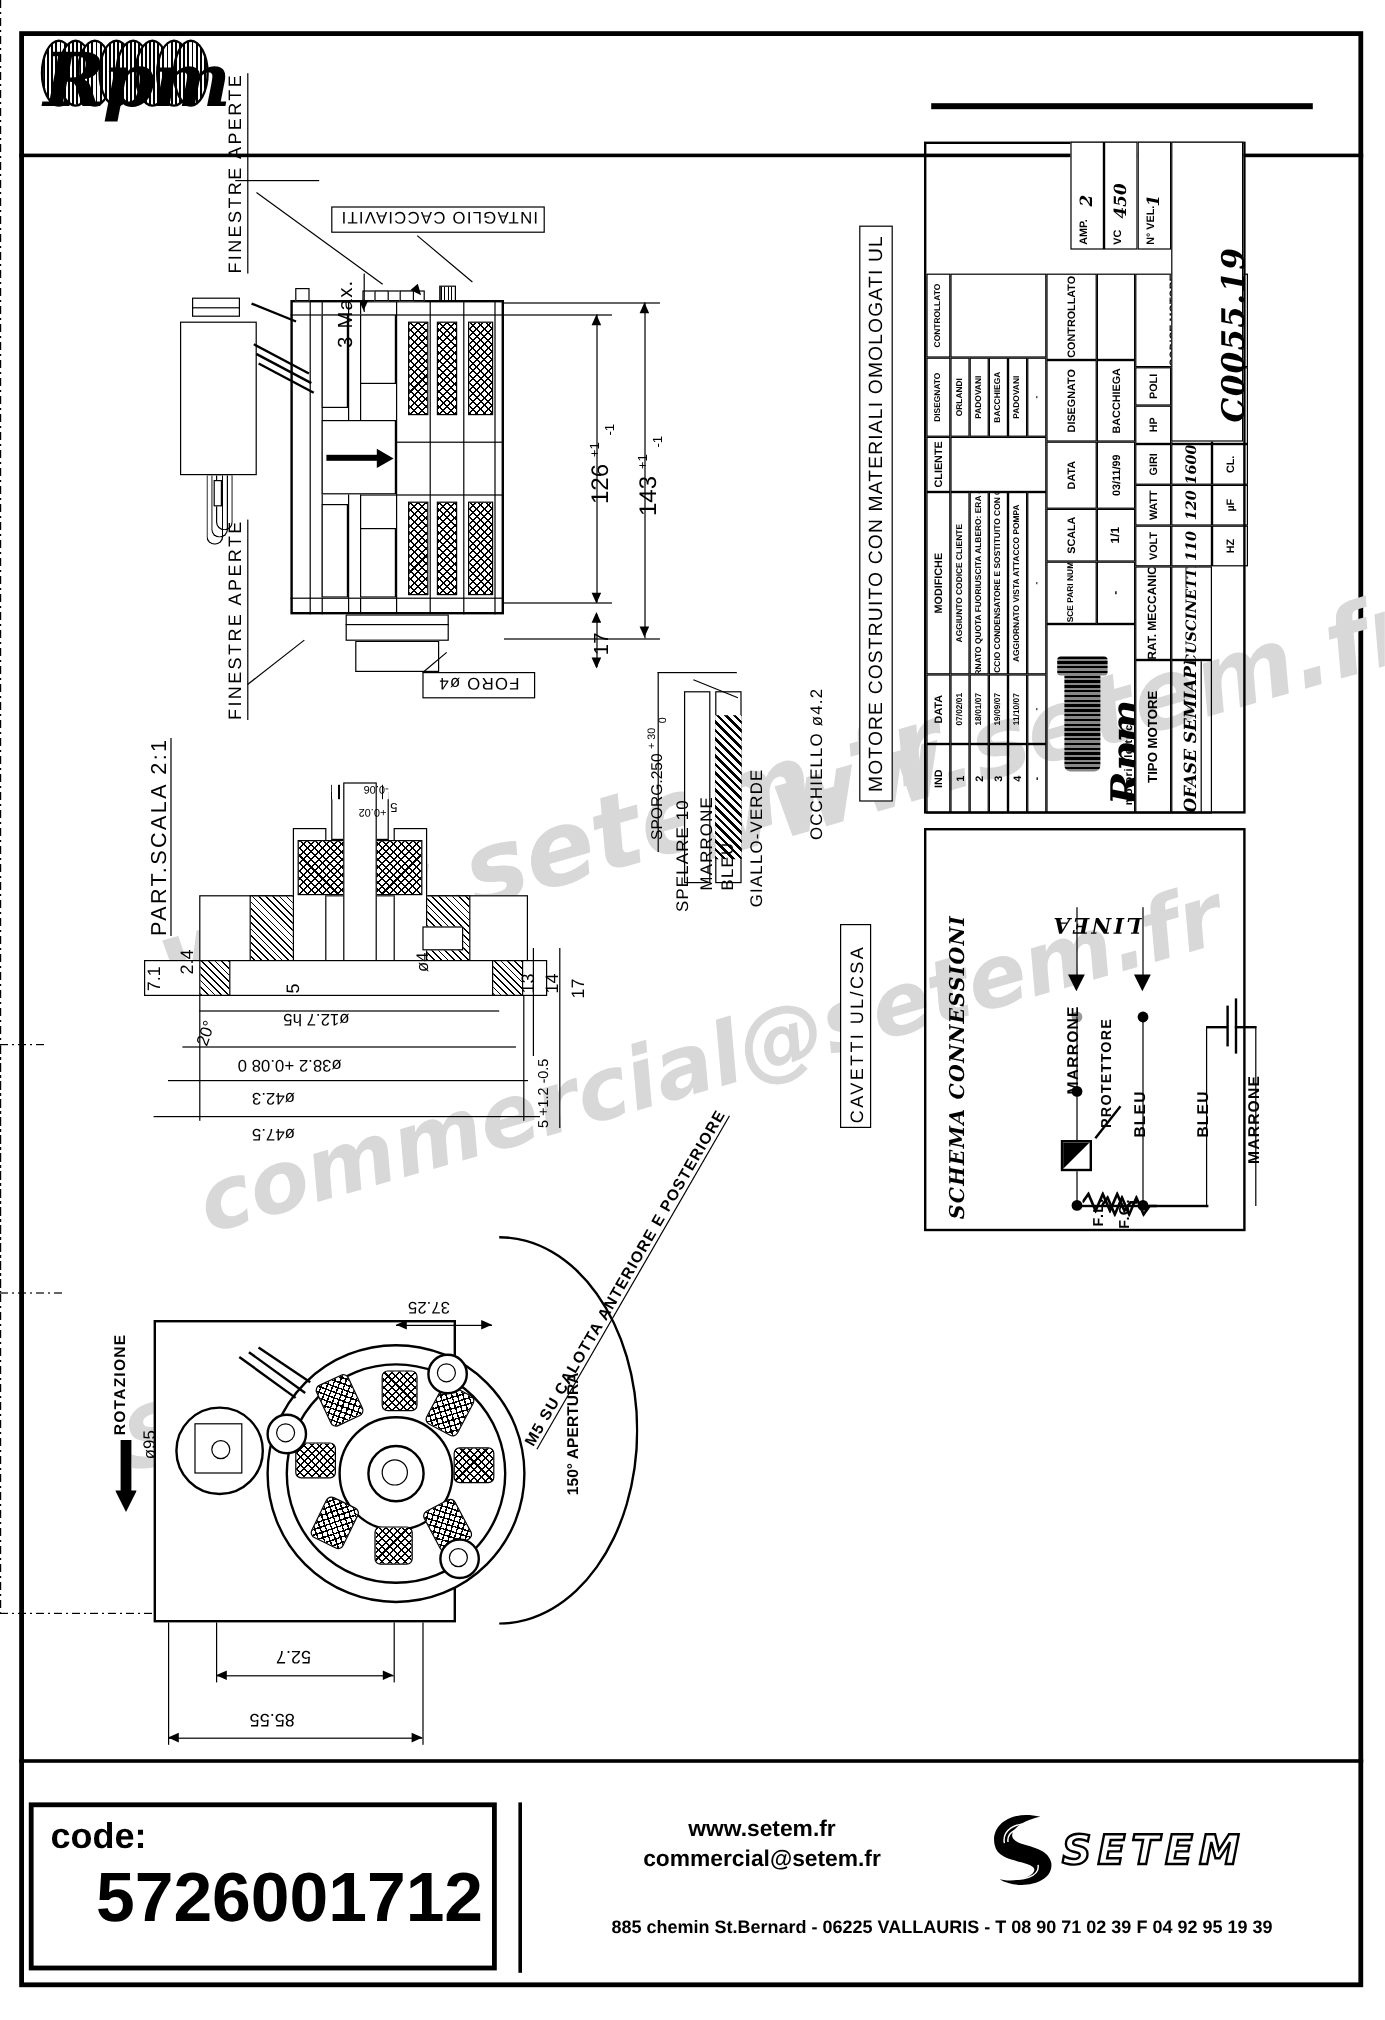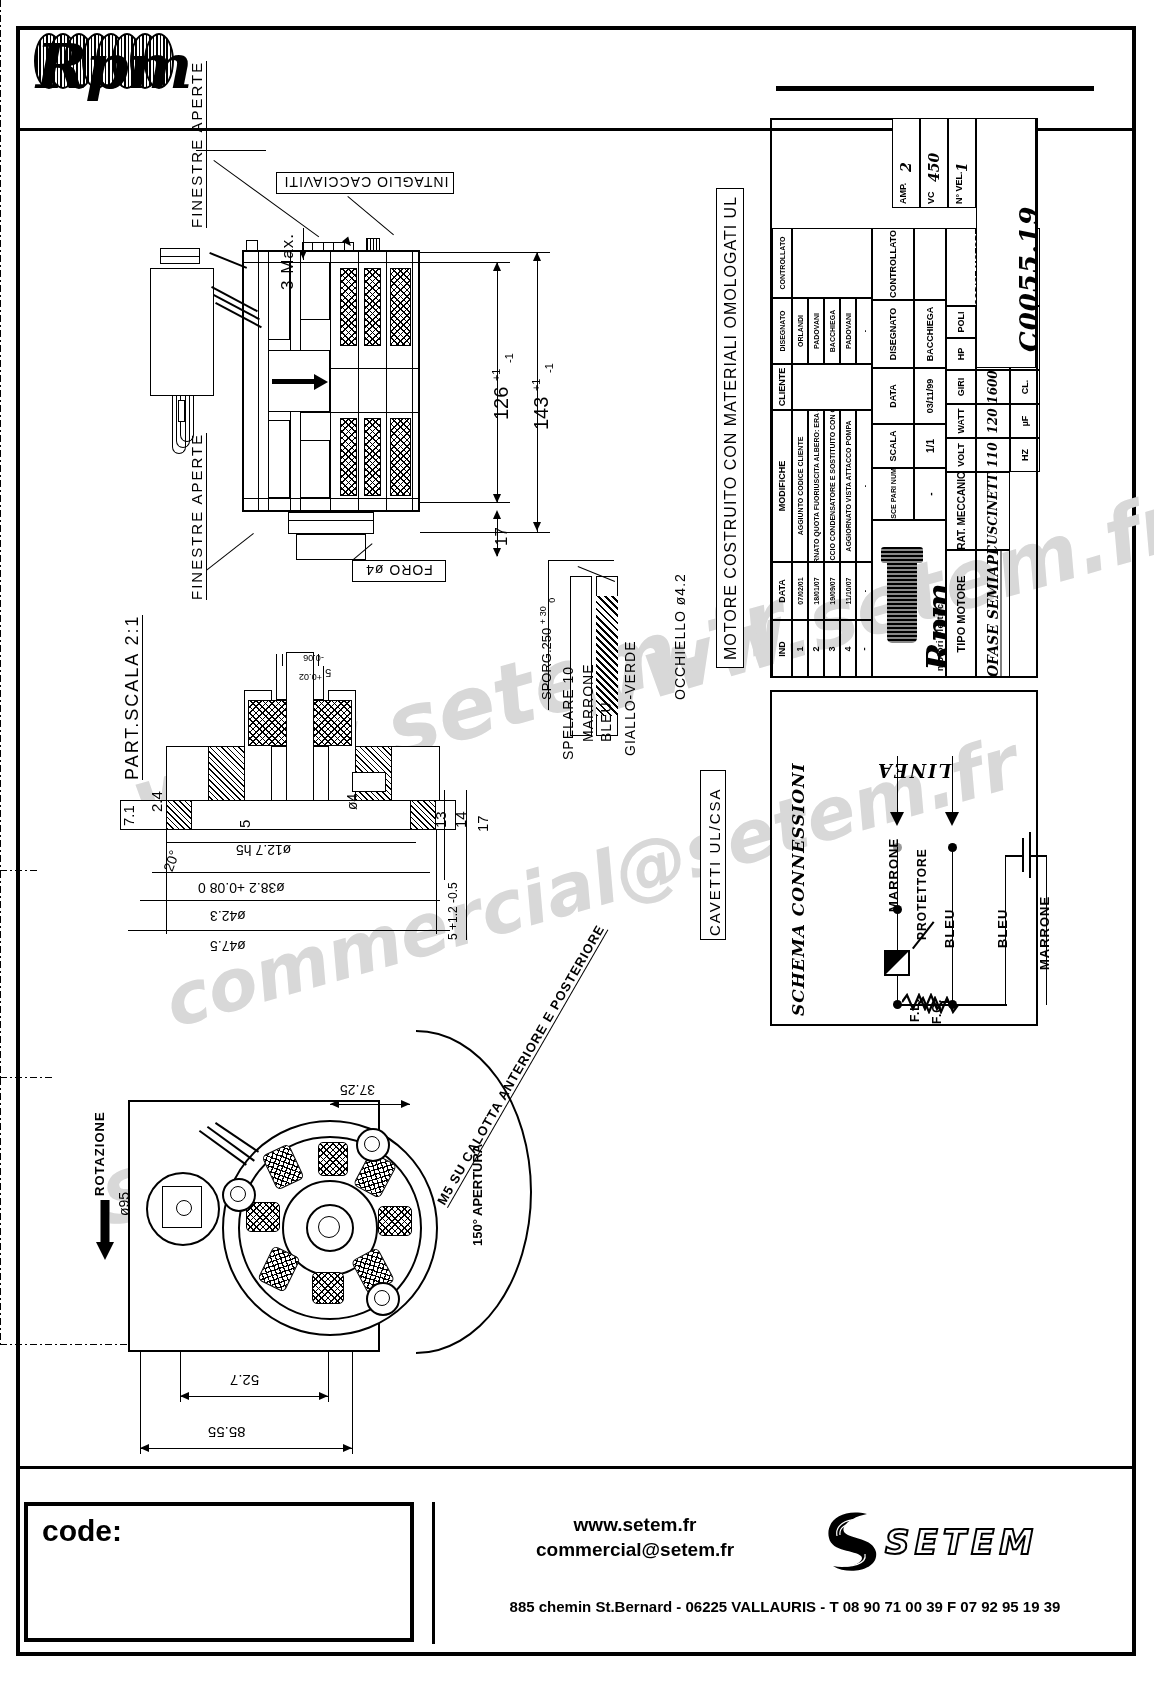--- a/index.html
+++ b/index.html
@@ -627,28 +627,29 @@
     <div class="ln hl" style="left:140px;top:1448px;width:212px;"></div>
     <div class="dimarrowL" style="left:140px;top:1444px;"></div>
     <div class="dimarrowR" style="left:343px;top:1444px;"></div>
     <div class="ln vl" style="left:140px;top:1352px;height:102px;"></div>
     <div class="ln vl" style="left:352px;top:1352px;height:102px;"></div>
     <div class="r180" style="left:208px;top:1424px;font-size:15px;">85.55</div>
   </div>
 
   <div class="code-box">
     <div class="code-lbl">code:</div>
+    <div class="code-val">5726001712</div>
   </div>
   <div class="foot-vrule"></div>
 
   <div class="setem-web">
     <div>www.setem.fr</div>
     <div>commercial@setem.fr</div>
   </div>
-  <div class="setem-addr">885 chemin St.Bernard  -  06225 VALLAURIS  -  T 08 90 71 00 39   F 07 92 95 19 39</div>
+  <div class="setem-addr">885 chemin St.Bernard  -  06225 VALLAURIS  -  T 08 90 71 02 39   F 04 92 95 19 39</div>
 
   <div class="setem-logo">
     <svg class="setem-s" viewBox="0 0 62 66">
       <path d="M46 6 C20 0 4 14 8 30 C11 44 34 42 40 48 C45 53 30 62 12 58 C28 68 58 62 55 44 C52 30 30 31 24 25 C18 19 30 9 46 6 Z" fill="#000"></path>
       <path d="M40 12 C24 10 14 18 16 28" fill="none" stroke="#fff" stroke-width="1.2"></path>
       <path d="M36 16 C24 15 18 20 19 27" fill="none" stroke="#fff" stroke-width="1.2"></path>
       <path d="M44 46 C46 56 30 60 18 57" fill="none" stroke="#fff" stroke-width="1.2"></path>
     </svg>
     <div class="setem-word">SETEM</div>
   </div>

